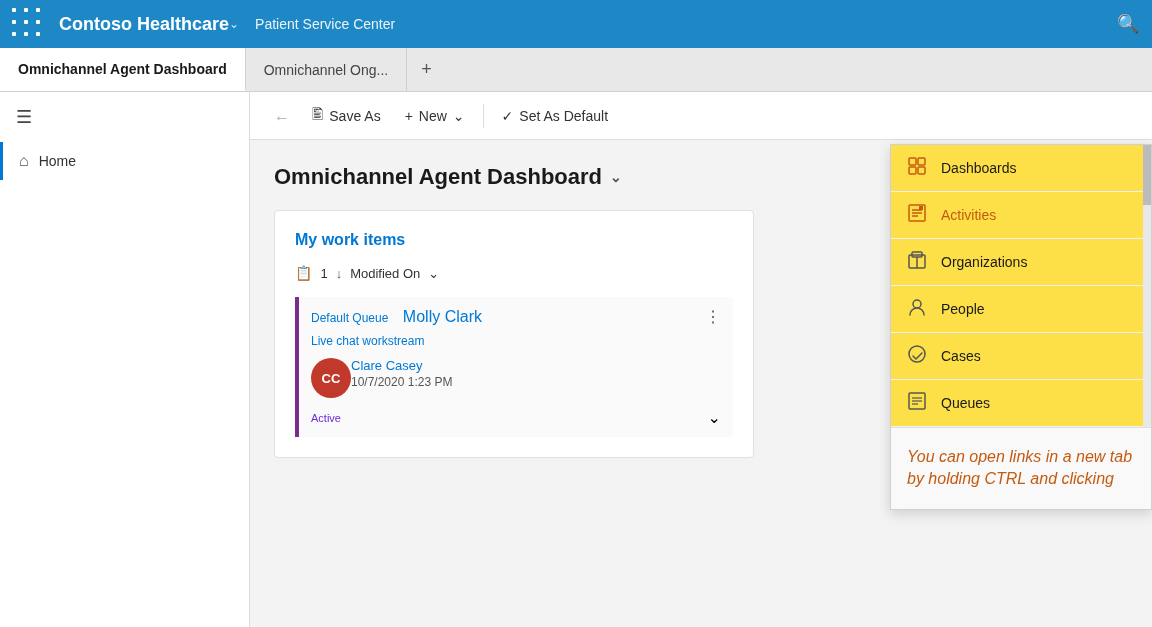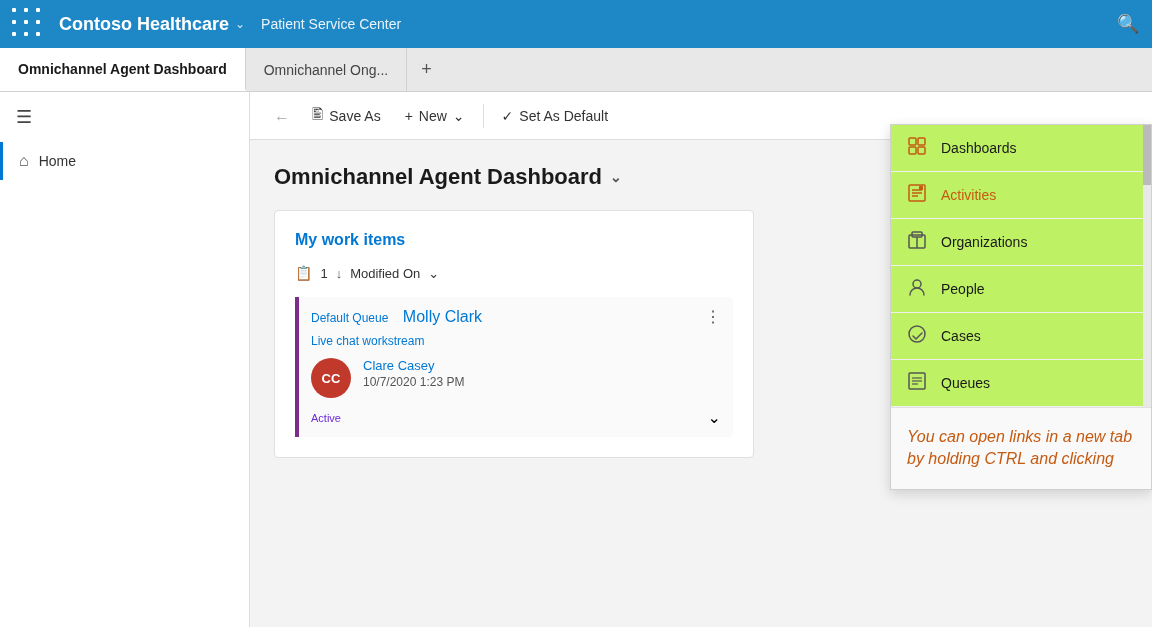--- a/index.html
+++ b/index.html
@@ -27,21 +27,20 @@
       display: block;
       width: 4px;
       height: 4px;
       background: white;
       border-radius: 1px;
     }
     .top-nav-brand {
       font-size: 18px;
       font-weight: 600;
       color: white;
-      margin-right: 6px;
     }
     .top-nav-chevron {
       color: rgba(255,255,255,0.8);
       margin-right: 16px;
       font-size: 12px;
     }
     .top-nav-app {
       font-size: 14px;
       color: rgba(255,255,255,0.9);
       flex: 1;
@@ -218,21 +217,20 @@
       margin-bottom: 8px;
     }
     .work-item-queue { font-size: 12px; color: #0078d4; margin-right: 10px; }
     .work-item-agent { font-size: 16px; color: #0078d4; }
     .work-item-more { color: #555; cursor: pointer; }
     .work-item-workstream { font-size: 12px; color: #0078d4; }
 
     .work-item-body {
       display: flex;
       align-items: flex-start;
-      gap: 12px;
       margin-top: 10px;
     }
     .avatar {
       width: 40px;
       height: 40px;
       border-radius: 50%;
       background: #c0392b;
       color: white;
       display: flex;
       align-items: center;
@@ -249,24 +247,24 @@
       display: flex;
       align-items: center;
       justify-content: space-between;
       margin-top: 10px;
     }
     .status-badge { font-size: 11px; color: #6d28d9; }
 
     
     .dropdown-overlay {
       position: absolute;
-      top: 32px;
+      top: 52px;
       right: 0;
       width: 262px;
-      background: #bef264;
+      background: #fde047;
       border: 1px solid #d0d0d0;
       box-shadow: 0 4px 12px rgba(0,0,0,0.15);
       z-index: 100;
     }
     .dropdown-item {
       display: flex;
       align-items: center;
       gap: 14px;
       padding: 12px 16px;
       cursor: pointer;

